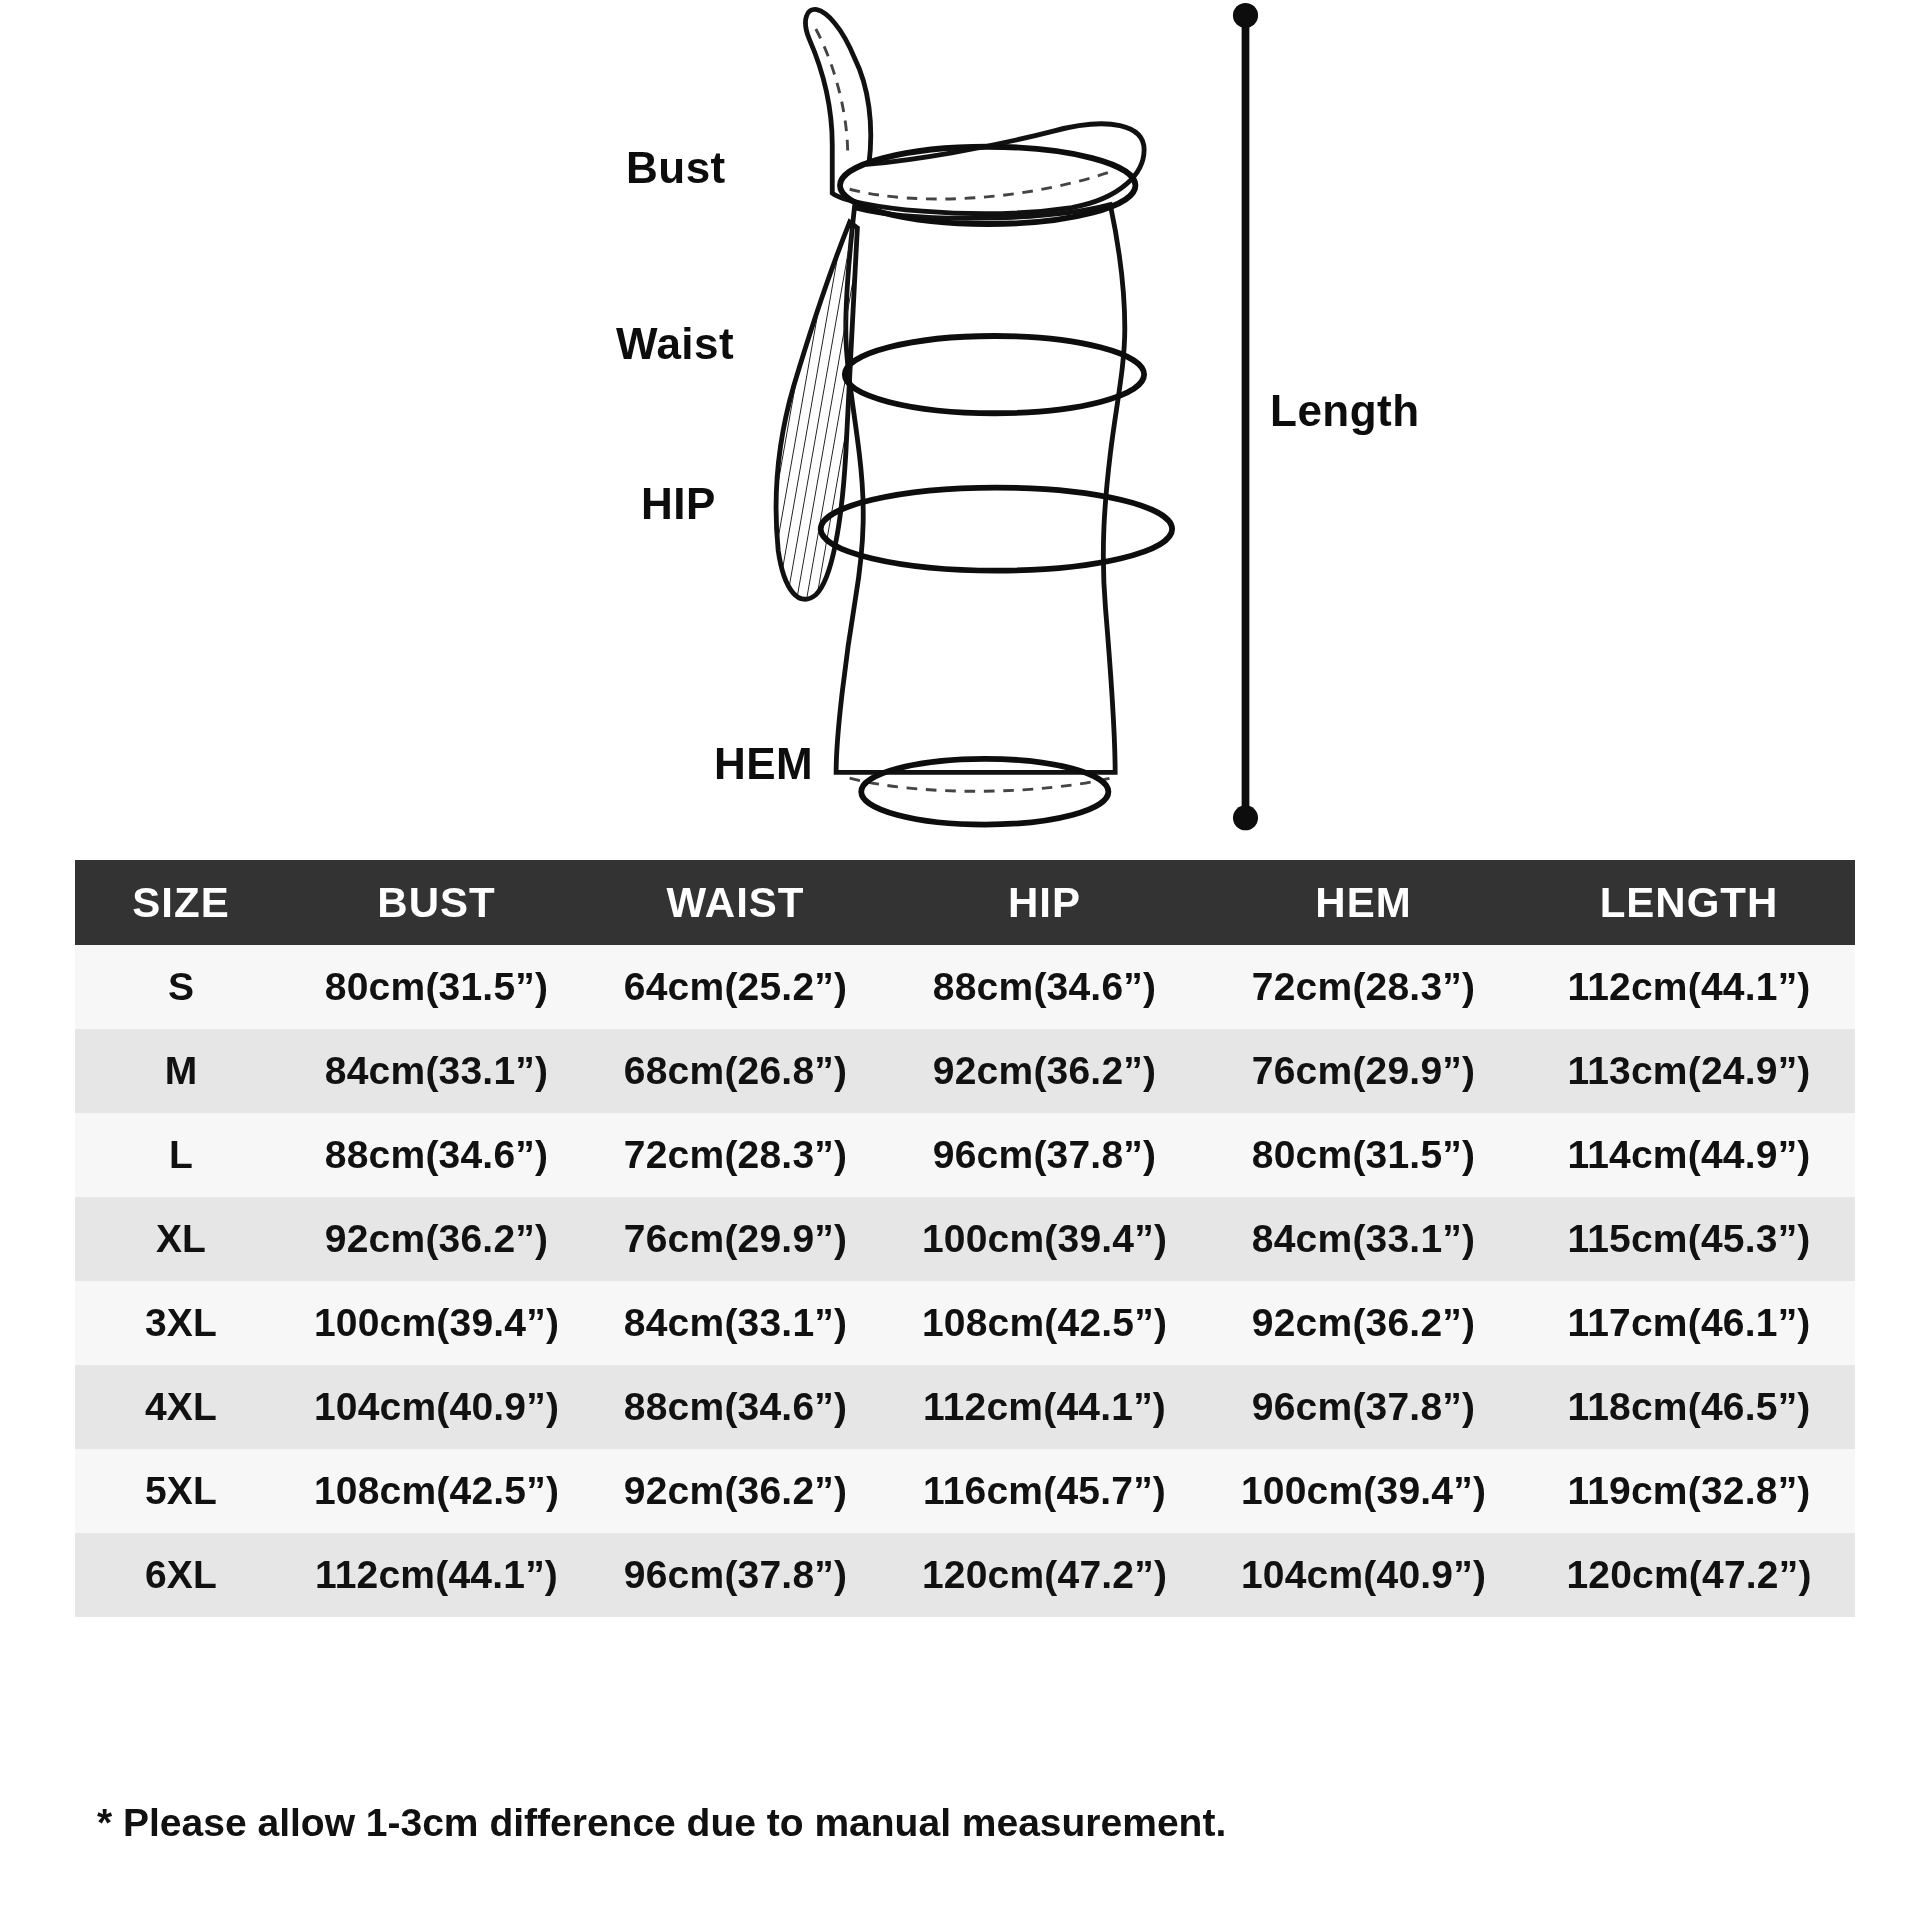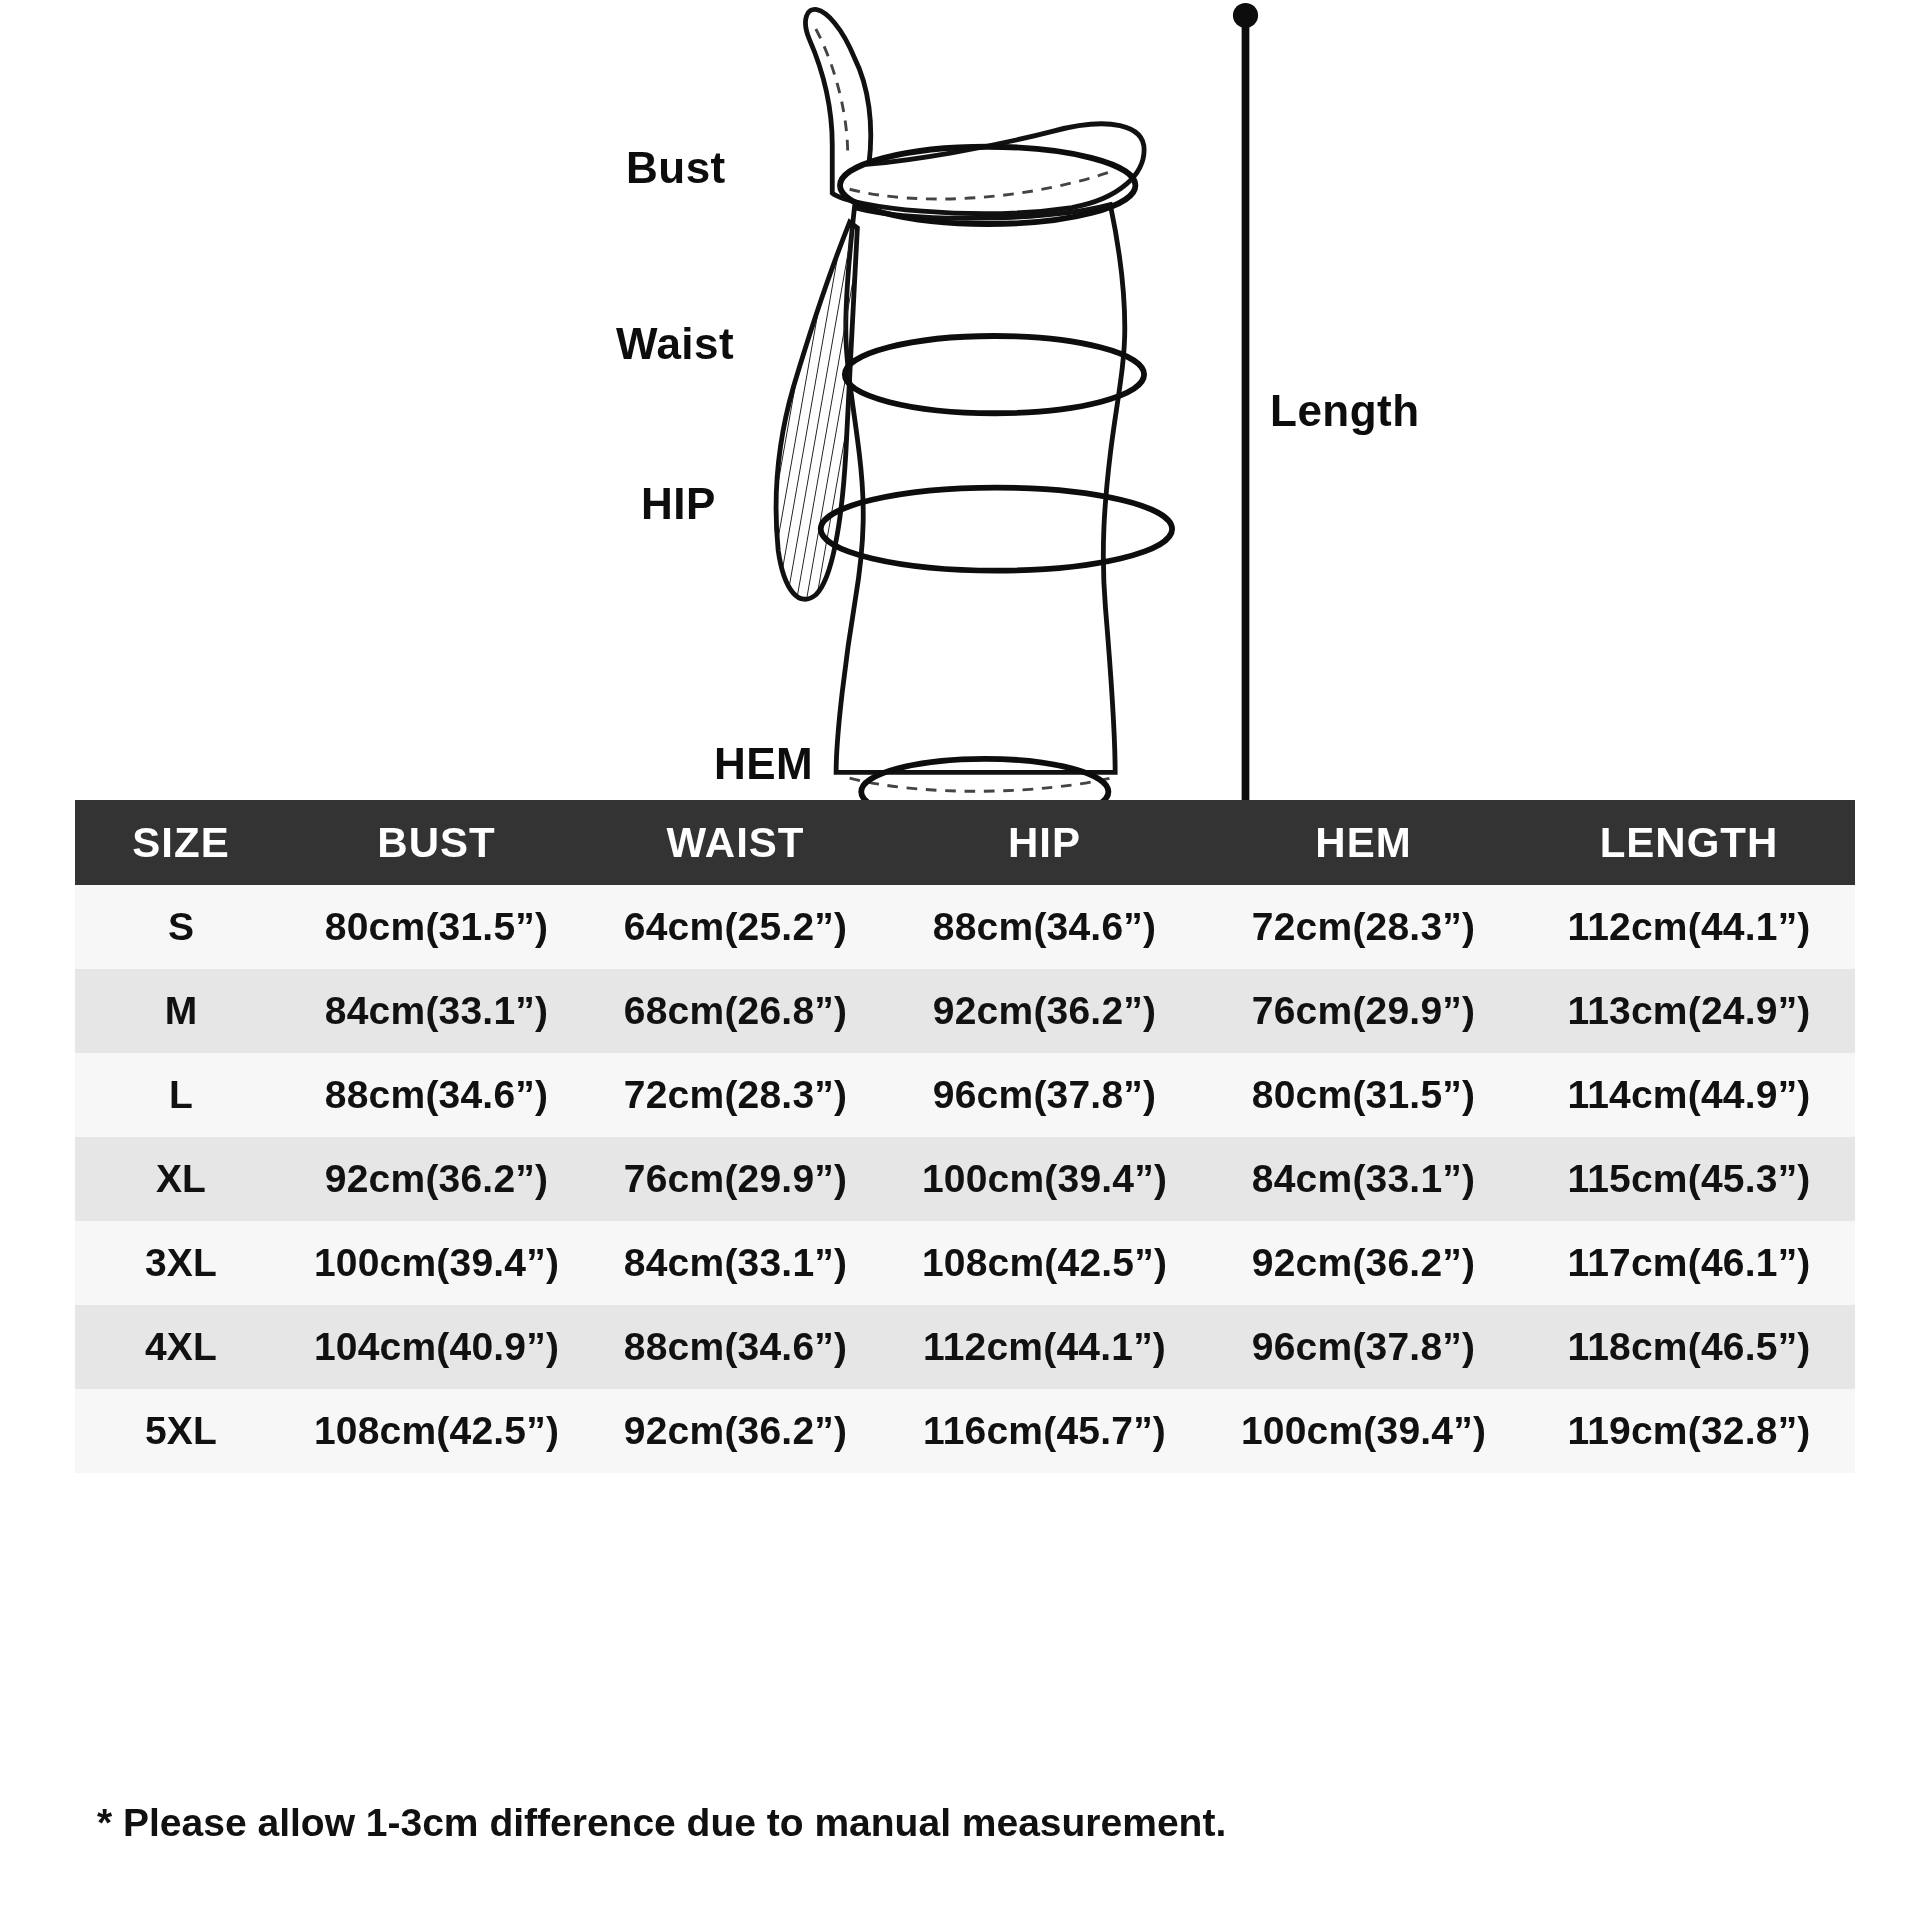--- a/index.html
+++ b/index.html
@@ -43,21 +43,21 @@
   .lbl-bust   { left: 626px;  top: 143px;  font-size: 44px; }
   .lbl-waist  { left: 616px;  top: 319px;  font-size: 44px; }
   .lbl-hip    { left: 641px;  top: 479px;  font-size: 44px; }
   .lbl-hem    { left: 714px;  top: 739px;  font-size: 44px; }
   .lbl-length { left: 1270px; top: 386px;  font-size: 44px; }
 
   
   .table-wrap {
     position: absolute;
     left: 75px;
-    top: 800px;
+    top: 860px;
     width: 1780px;
   }
   table.size-table {
     border-collapse: collapse;
     width: 1780px;
     table-layout: fixed;
   }
   table.size-table thead th {
     background: #333333;
     color: #ffffff;
@@ -243,19 +243,27 @@
           <td>118cm(46.5”)</td>
         </tr>
         <tr>
           <td>5XL</td>
           <td>108cm(42.5”)</td>
           <td>92cm(36.2”)</td>
           <td>116cm(45.7”)</td>
           <td>100cm(39.4”)</td>
           <td>119cm(32.8”)</td>
         </tr>
+        <tr>
+          <td>6XL</td>
+          <td>112cm(44.1”)</td>
+          <td>96cm(37.8”)</td>
+          <td>120cm(47.2”)</td>
+          <td>104cm(40.9”)</td>
+          <td>120cm(47.2”)</td>
+        </tr>
       </tbody>
     </table>
   </div>
 
   <div class="note">* Please allow 1-3cm difference due to manual measurement.</div>
 </div>
 
 
 </body></html>

